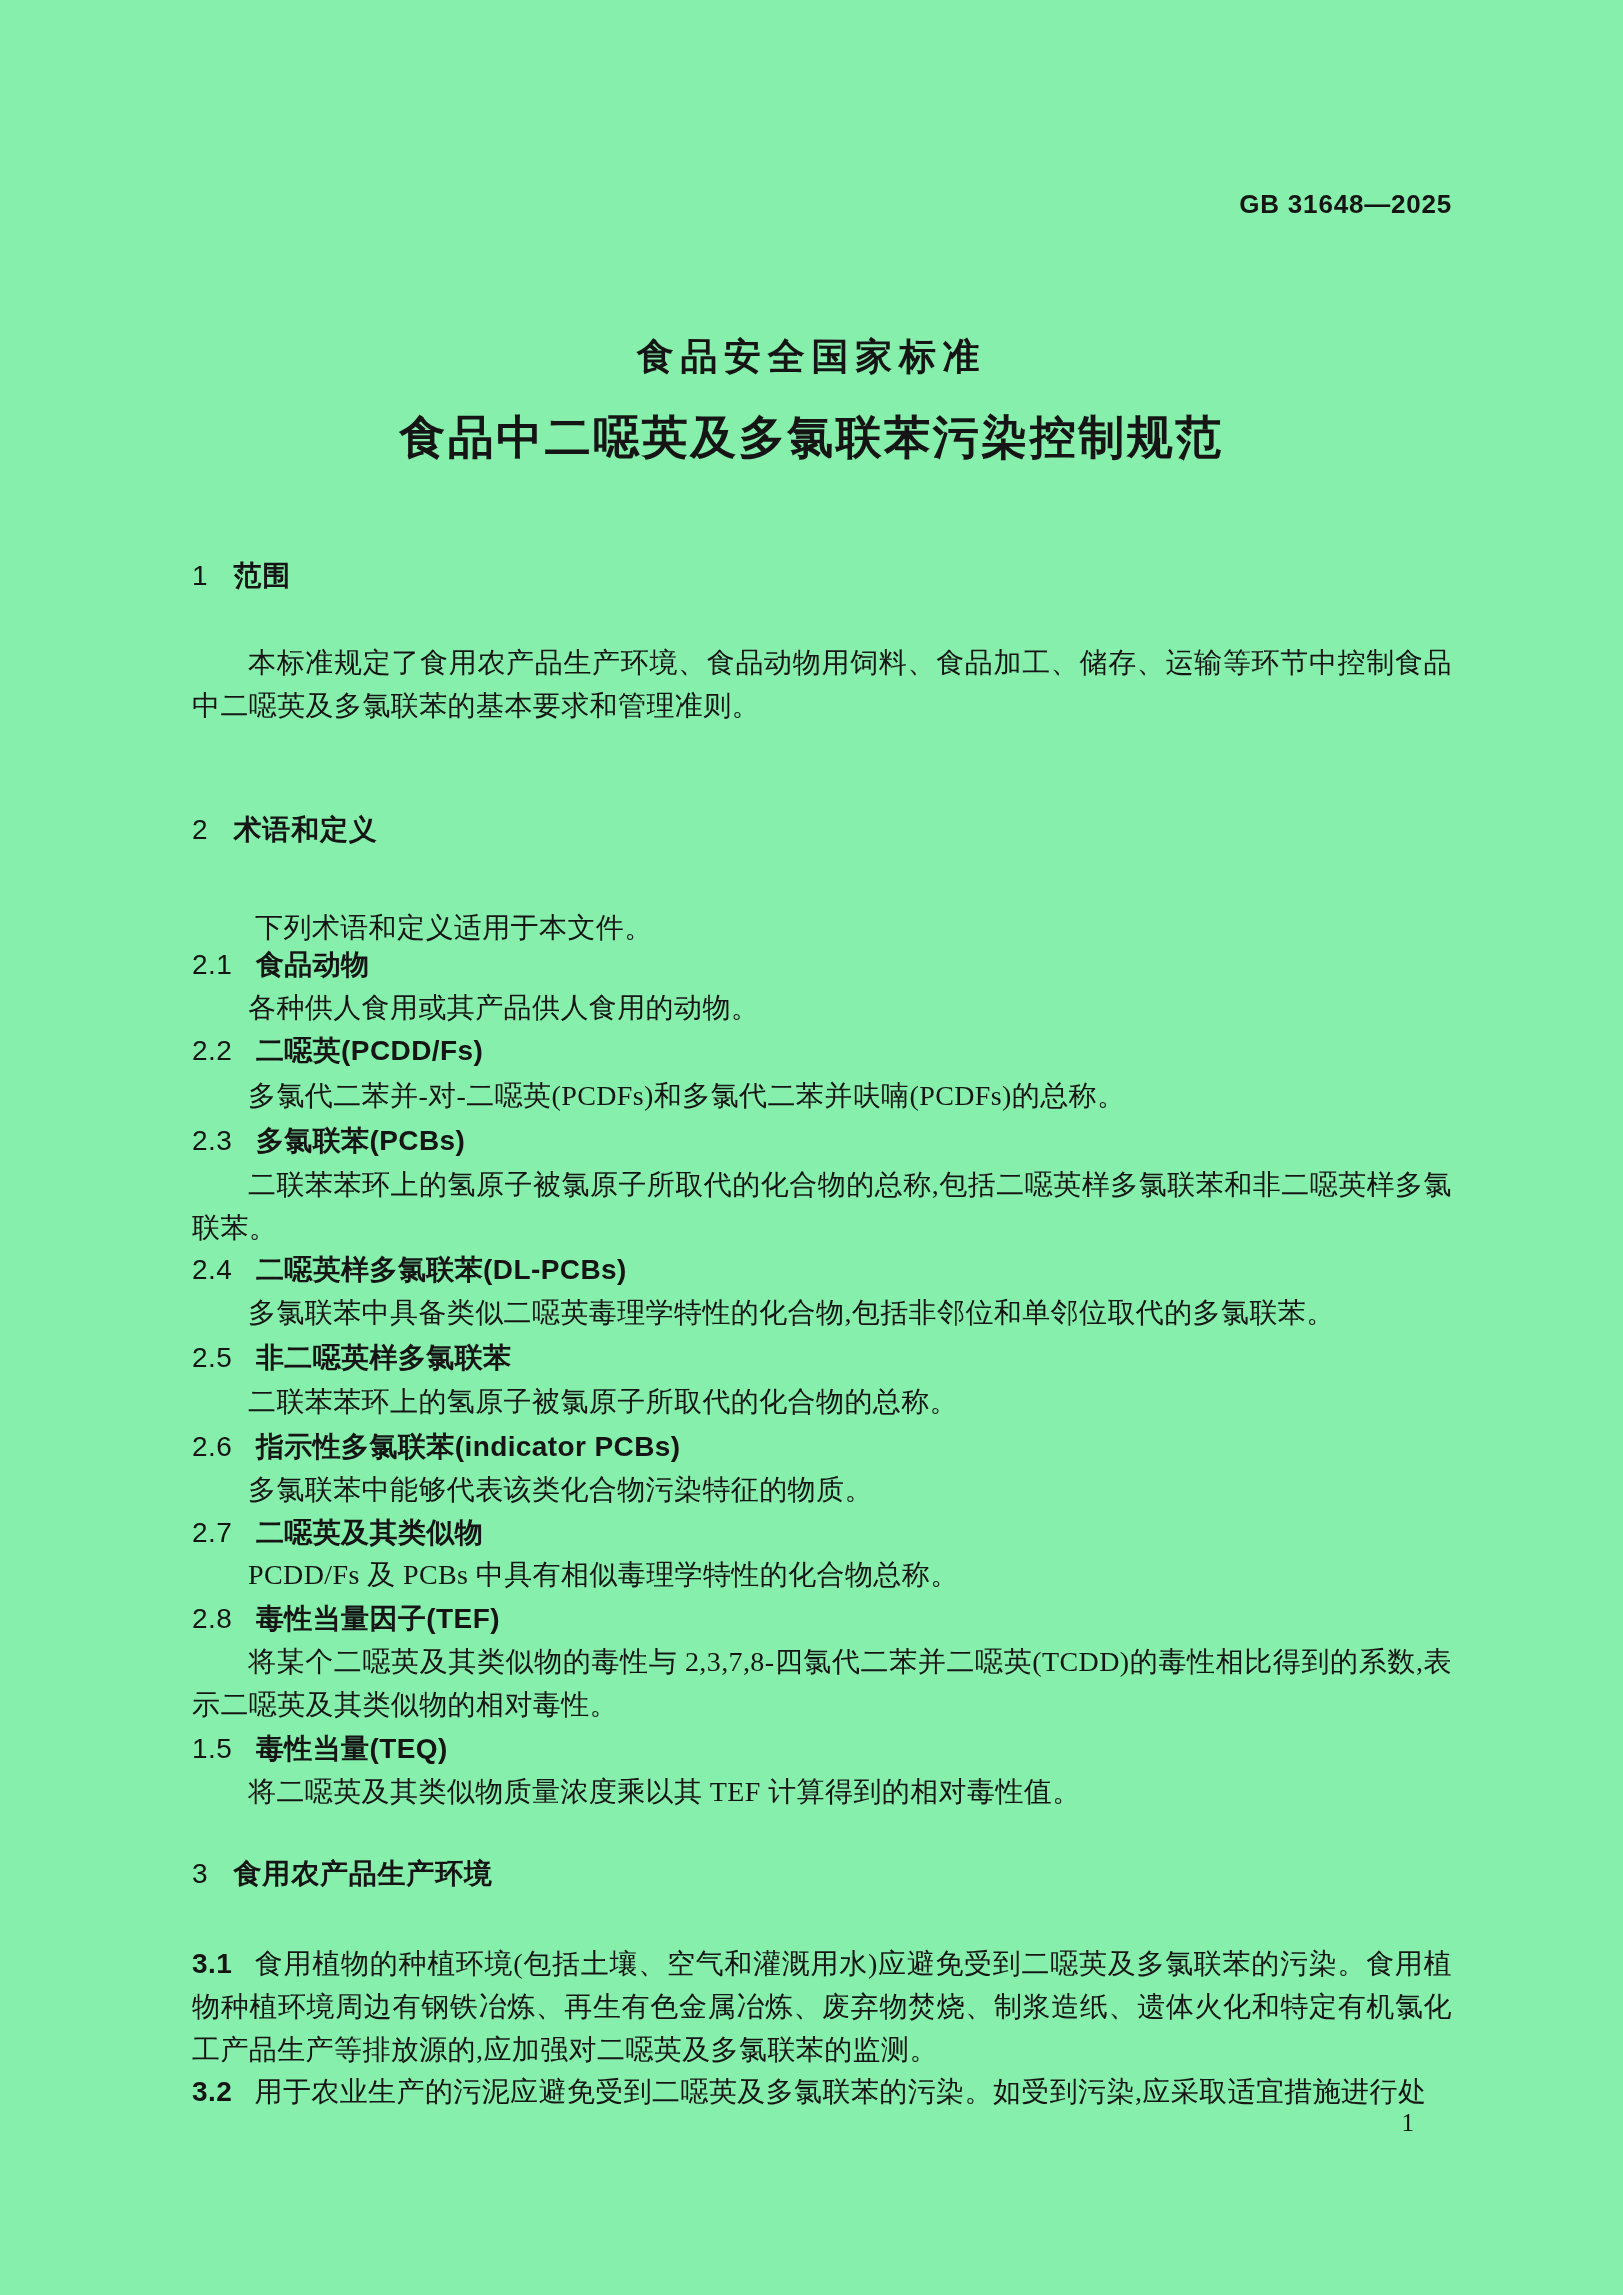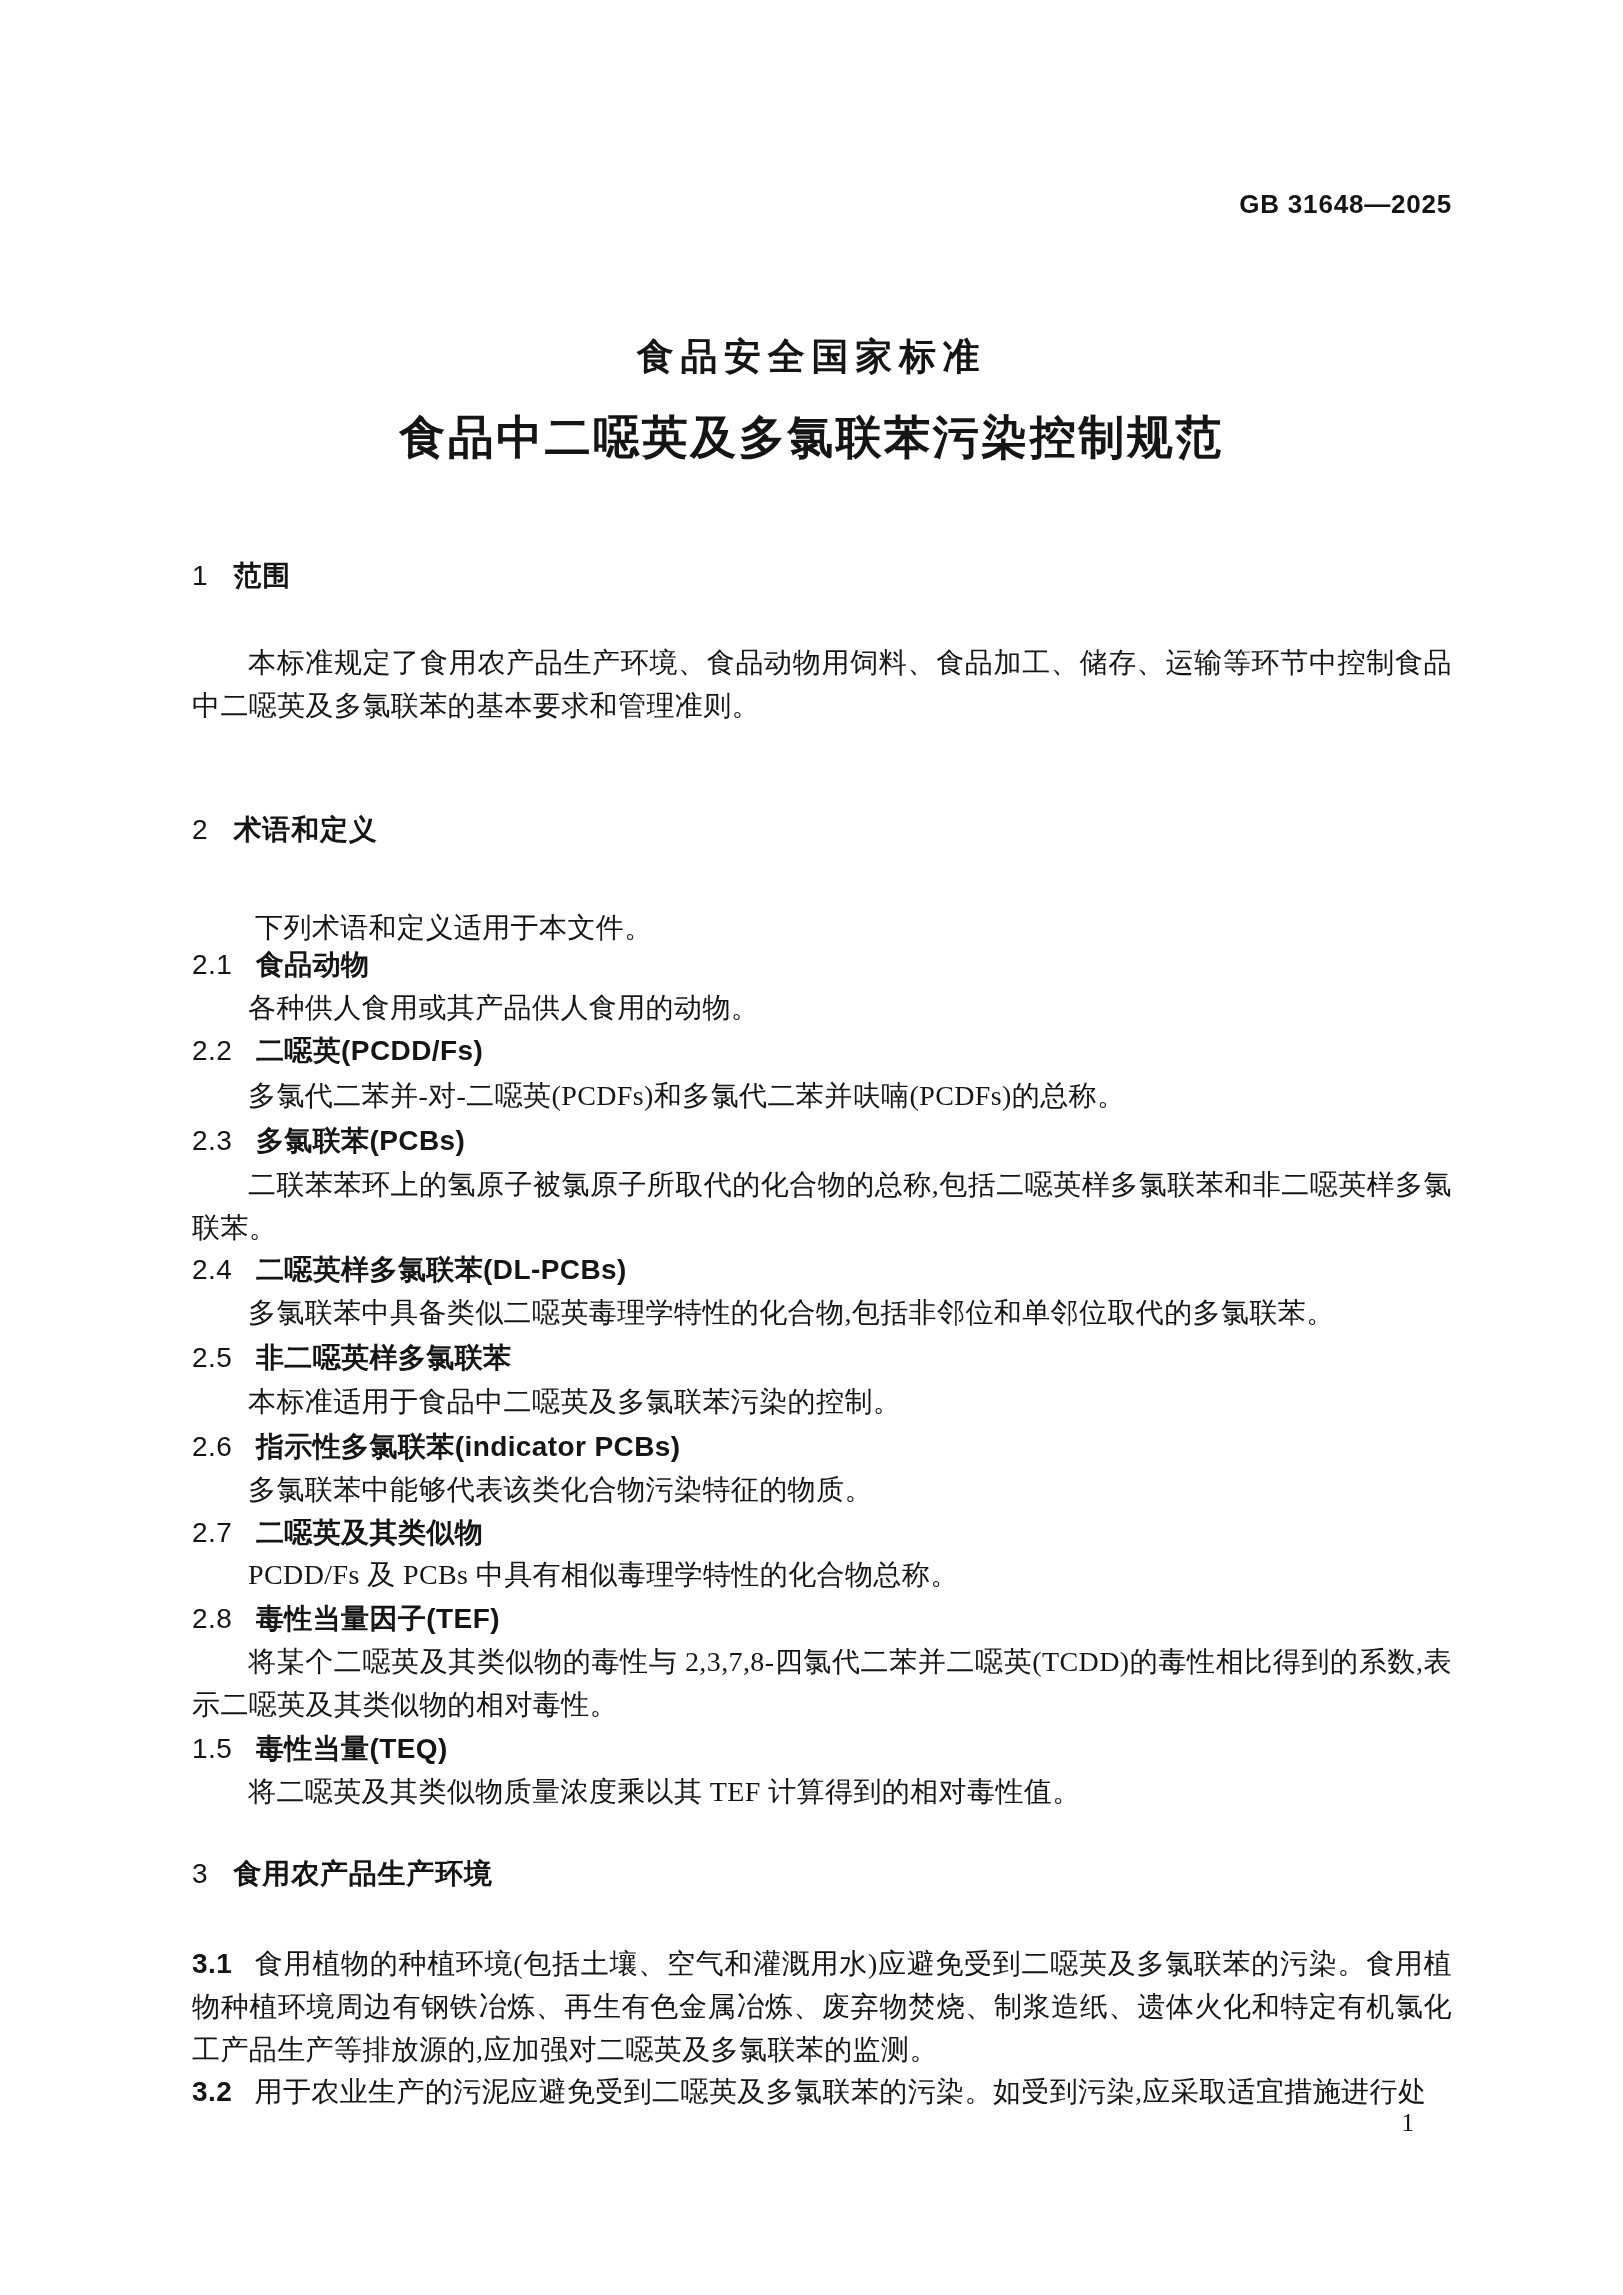--- a/index.html
+++ b/index.html
@@ -1,21 +1,21 @@
 <!DOCTYPE html>
 <html style="font-size:13.3px"><head>
 <meta charset="utf-8">
 <style>
   html, body { margin: 0; padding: 0; background: #e8e8e8; }
   .page {
     position: relative;
     width: 1623px;
     height: 2295px;
     margin: 0 auto;
-    background: #ffffff;
+    background: #86efac;
     color: #151515;
     font-family: "Liberation Serif", "DejaVu Serif", serif;
     overflow: hidden;
   }
   
   .abs { position: absolute; }
   .body-text {
     left: 192px;
     right: 171px;
     font-size: 28px;
@@ -121,21 +121,21 @@
   <p class="abs body-text indent" style="top:1163px; margin:0;">二联苯苯环上的氢原子被氯原子所取代的化合物的总称,包括二噁英样多氯联苯和非二噁英样多氯联苯。</p>
 
   <div class="abs term-head" style="top:1248px;">
     <span class="term-num">2.4</span><span>二噁英样多氯联苯(DL-PCBs)</span>
   </div>
   <p class="abs body-text indent" style="top:1291px; margin:0;">多氯联苯中具备类似二噁英毒理学特性的化合物,包括非邻位和单邻位取代的多氯联苯。</p>
 
   <div class="abs term-head" style="top:1336px;">
     <span class="term-num">2.5</span><span>非二噁英样多氯联苯</span>
   </div>
-  <p class="abs body-text indent" style="top:1380px; margin:0;">本标准适用于食品中二噁英及多氯联苯污染的控制。</p>
+  <p class="abs body-text indent" style="top:1380px; margin:0;">二联苯苯环上的氢原子被氯原子所取代的化合物的总称。</p>
 
   <div class="abs term-head" style="top:1425px;">
     <span class="term-num">2.6</span><span>指示性多氯联苯(indicator PCBs)</span>
   </div>
   <p class="abs body-text indent" style="top:1468px; margin:0;">多氯联苯中能够代表该类化合物污染特征的物质。</p>
 
   <div class="abs term-head" style="top:1511px;">
     <span class="term-num">2.7</span><span>二噁英及其类似物</span>
   </div>
   <p class="abs body-text indent" style="top:1553px; margin:0;">PCDD/Fs 及 PCBs 中具有相似毒理学特性的化合物总称。</p>

